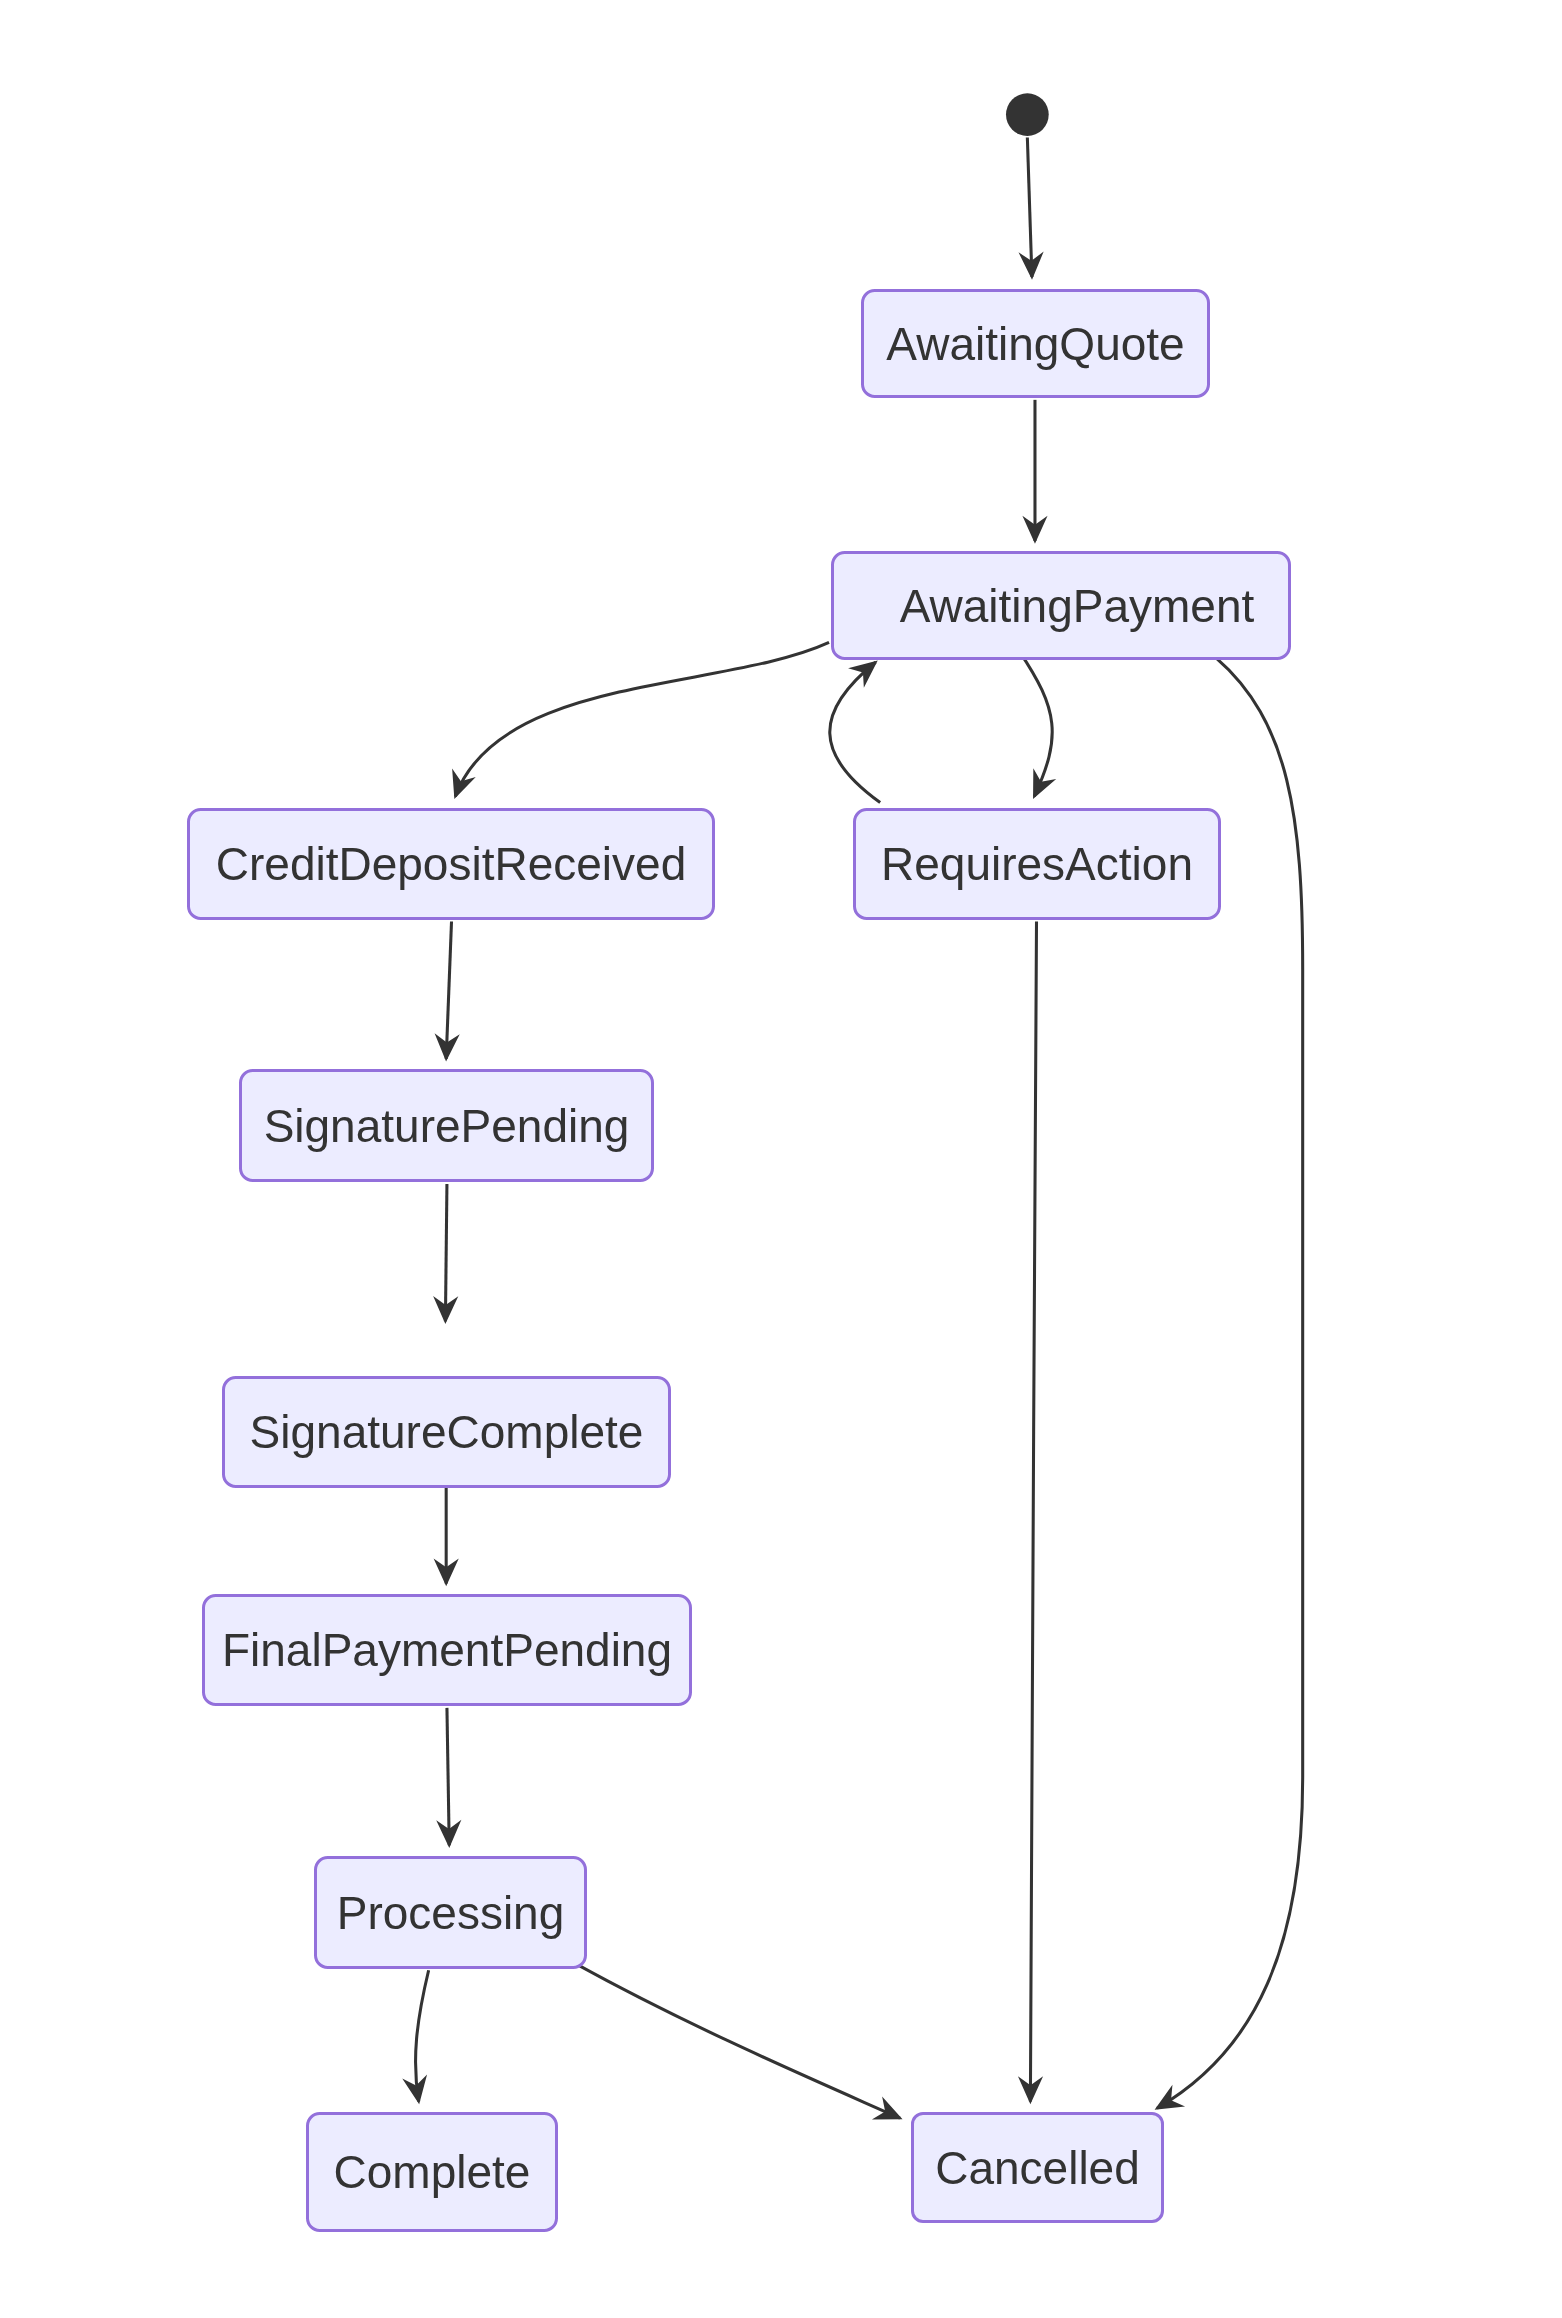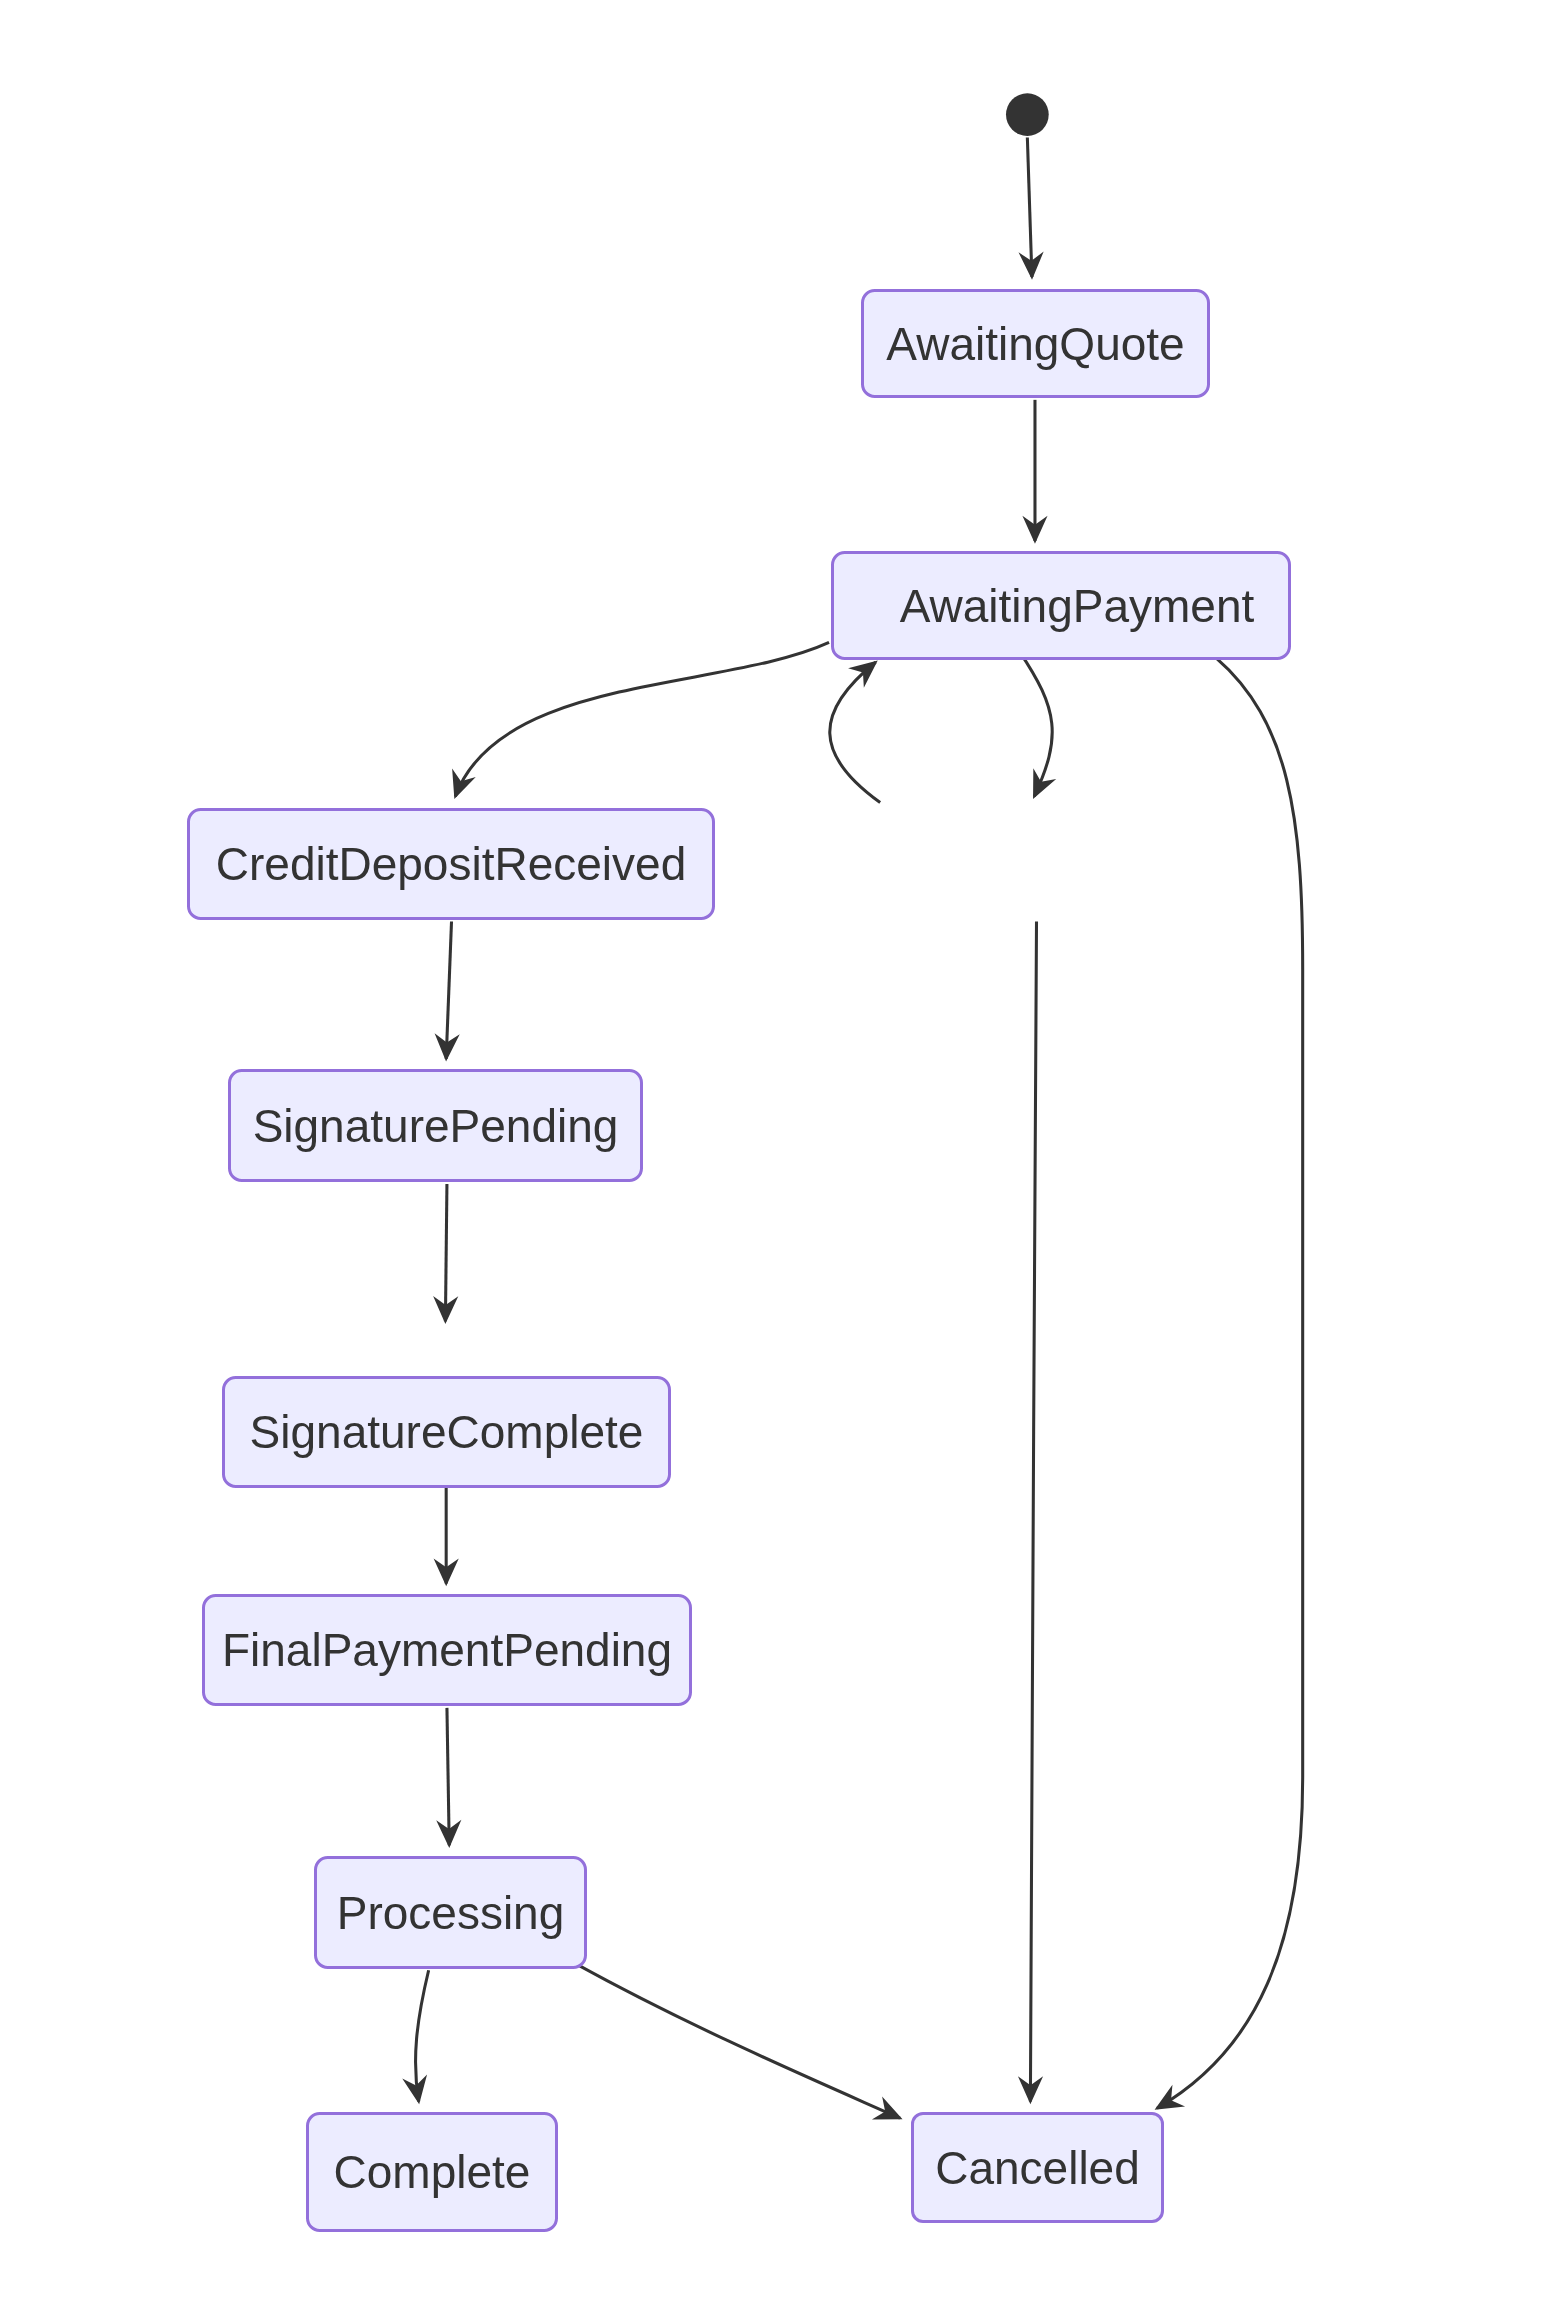--- a/index.html
+++ b/index.html
@@ -76,22 +76,25 @@
   </div>
 
   <div class="state" style="left:831px; top:551px; width:460px; height:109px;padding-left:32px;">
     <span>AwaitingPayment</span>
   </div>
 
   <div class="state" style="left:187px; top:808px; width:528px; height:112px;">
     <span>CreditDepositReceived</span>
   </div>
 
+  <div class="state" style="left:853px; top:808px; width:368px; height:112px;">
+    <span>RequiresAction</span>
+  </div>
 
-  <div class="state" style="left:228px; top:1069px; width:415px; height:113px;">
+  <div class="state" style="left:239px; top:1069px; width:415px; height:113px;">
     <span>SignaturePending</span>
   </div>
 
   <div class="state" style="left:222px; top:1332px; width:449px; height:112px;margin-top:44px;">
     <span>SignatureComplete</span>
   </div>
 
   <div class="state" style="left:202px; top:1594px; width:490px; height:112px;">
     <span>FinalPaymentPending</span>
   </div>

